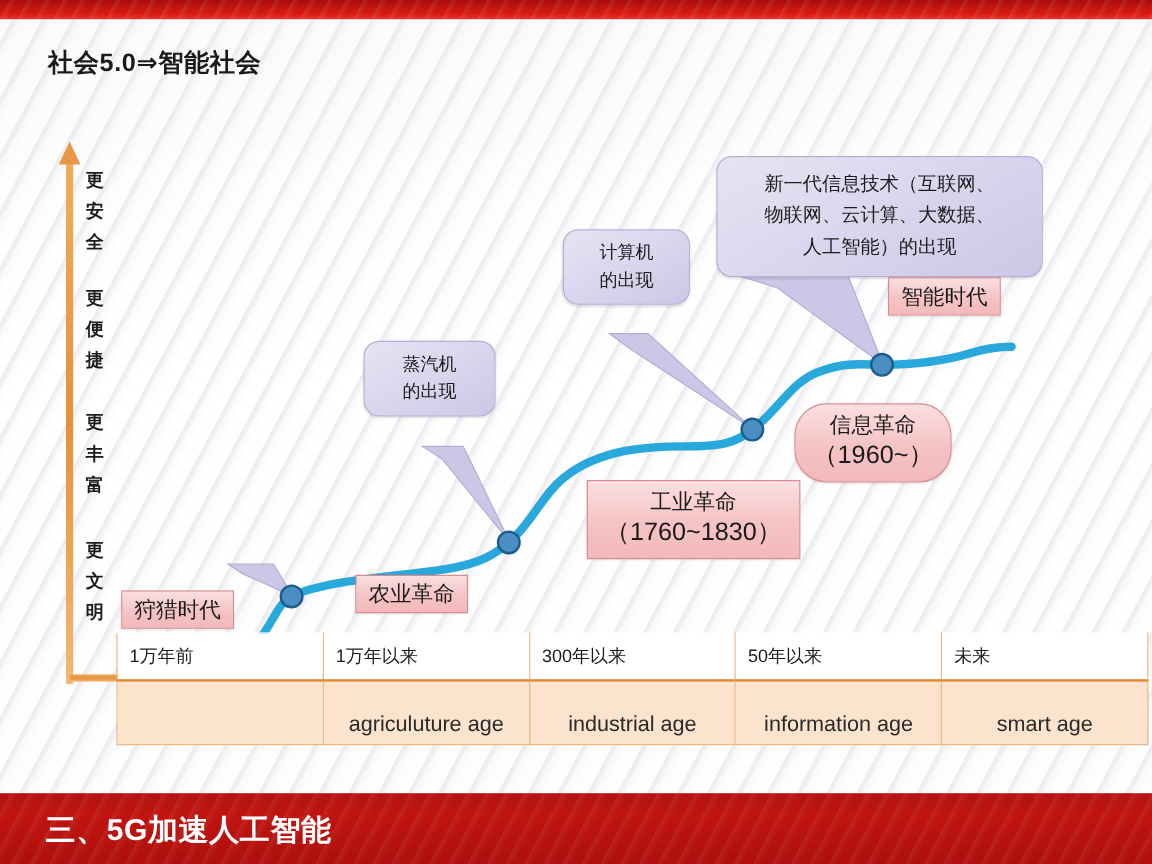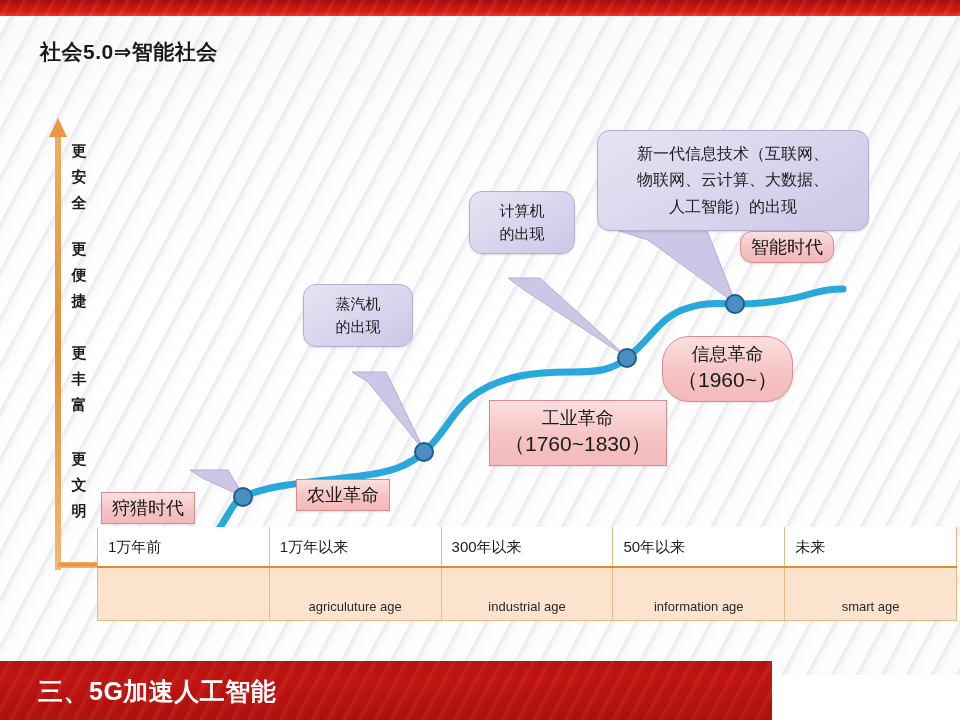--- a/index.html
+++ b/index.html
@@ -37,21 +37,21 @@
 
   
   .slide-title{
     position:absolute;left:40px;top:38px;
     font-size:21px;font-weight:bold;color:#1a1a1a;
     letter-spacing:0.5px;white-space:nowrap;
   }
 
   
   .bottombar{
-    position:absolute;left:0;top:661px;width:772px;height:59px;
+    position:absolute;left:0;top:661px;width:960px;height:59px;
     background:linear-gradient(180deg,#b31410 0%, #c1130f 30%, #ad100d 100%);
   }
   .bottombar .stripes{
     position:absolute;inset:0;
     background:repeating-linear-gradient(118deg,
        rgba(255,255,255,0.0) 0px, rgba(255,255,255,0.0) 7px,
        rgba(255,255,255,0.07) 8px, rgba(255,255,255,0.0) 14px);
   }
   .bottombar .label{
     position:absolute;left:38px;top:14px;
@@ -85,21 +85,21 @@
   .axis-table tr.row-cn td{
     background:#ffffff;
     padding-left:10px;
     border-top:1px solid #ffffff;
     border-bottom:2px solid #e08a2e;
     height:38px;
   }
   .axis-table tr.row-en td{
     background:#fbe3ce;
     text-align:center;
-    font-size:13px;
+    font-size:18px;
     color:#2a2a2a;
     height:46px;
     vertical-align:bottom;
     padding-bottom:6px;
     border-top:none;
   }
   .axis-table td.c0{width:148px;}
   .axis-table td.c1{width:148px;}
   .axis-table td.c2{width:148px;}
   .axis-table td.c3{width:148px;}
@@ -266,21 +266,21 @@
     <div class="pinkbox double" style="left:489px;top:400px;">
       <span class="l1">工业革命</span>
       <span class="l2">（1760~1830）</span>
     </div>
 
     <div class="pinkbox double" style="left:662px;top:336px;border-radius:27px;">
       <span class="l1">信息革命</span>
       <span class="l2">（1960~）</span>
     </div>
 
-    <div class="pinkbox single" style="left:740px;top:231px;border-radius:12px;">
+    <div class="pinkbox single" style="left:740px;top:231px;">
       <span class="l1">智能时代</span>
     </div>
 
   </div>
 
   <div class="bottombar">
     <div class="stripes"></div>
     <div class="label">三、5G加速人工智能</div>
   </div>
 

